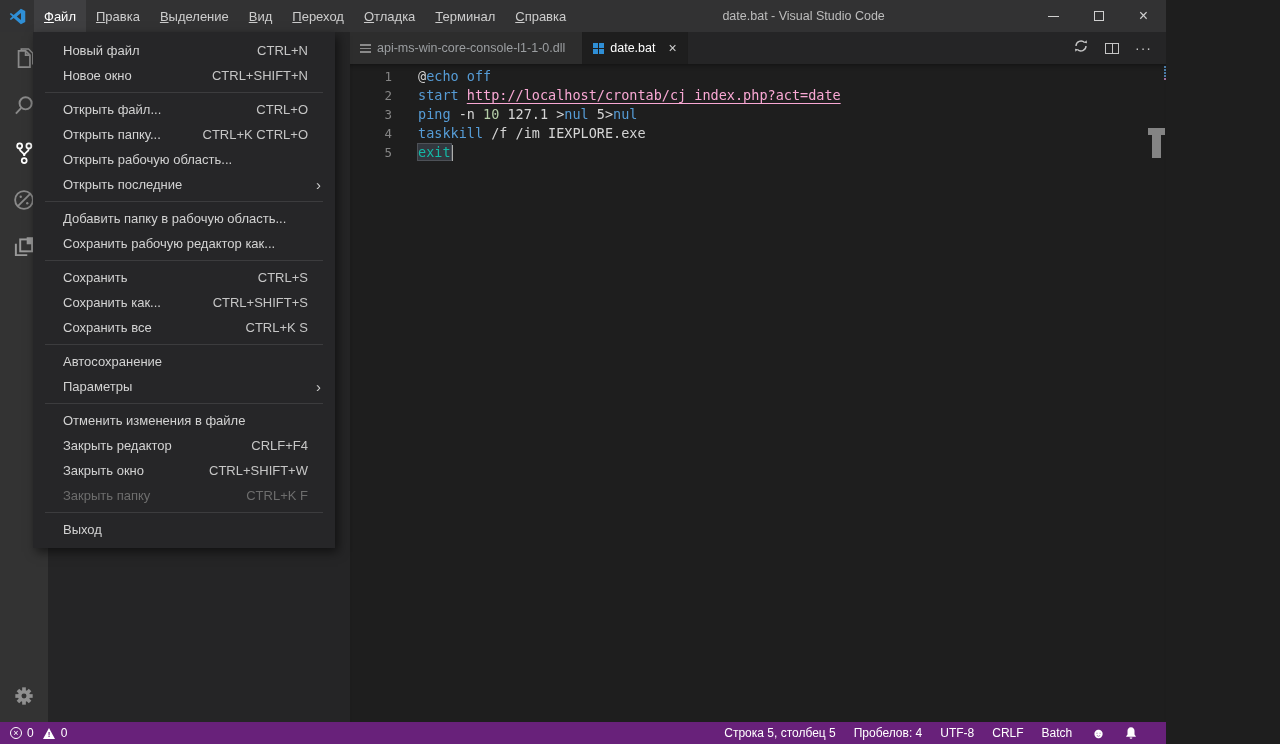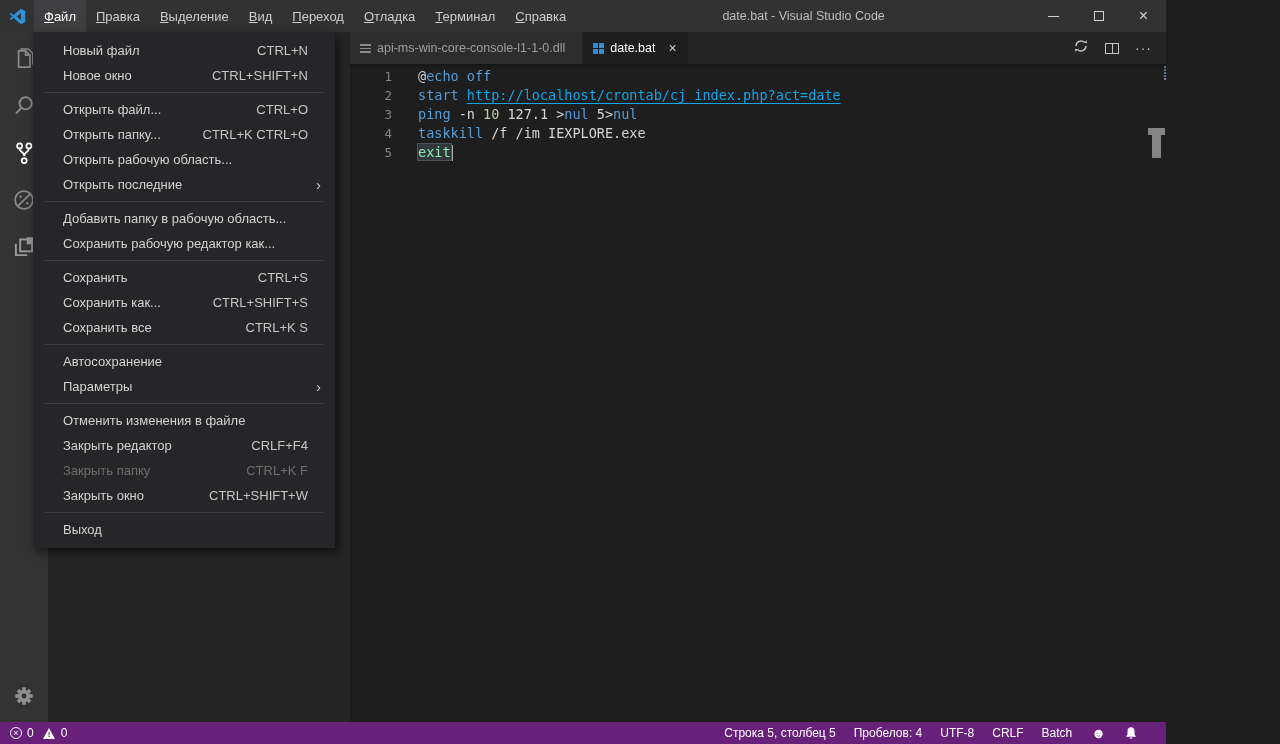--- a/index.html
+++ b/index.html
@@ -55,22 +55,22 @@
   .editor{flex:1;position:relative;padding-top:3px;
           font-family:"DejaVu Sans Mono","Liberation Mono",monospace;font-size:13.5px;line-height:19px;
           box-shadow:inset 0 5px 5px -4px rgba(0,0,0,.45);}
   .code-row{display:flex;height:19px;align-items:center;}
   .ln{width:42px;text-align:right;color:#858585;font-size:12.5px;flex:none;}
   .lc{margin-left:26px;white-space:pre;}
   .tok{white-space:pre;}
   .tok[data-tok="kw"]{color:#569cd6;}
   .tok[data-tok="plain"]{color:#d4d4d4;}
   .tok[data-tok="num"]{color:#b5cea8;}
-  .tok[data-tok="link"]{color:#0ea5e9;text-decoration:underline;text-underline-offset:3px;}
-  .tok[data-tok="ctrl"]{color:#86efac;background:#32373e;box-shadow:0 0 0 1px #4d5157;}
+  .tok[data-tok="link"]{color:#f9a8d4;text-decoration:underline;text-underline-offset:3px;}
+  .tok[data-tok="ctrl"]{color:#14b8a6;background:#32373e;box-shadow:0 0 0 1px #4d5157;}
   .cursor{display:inline-block;width:1.5px;height:16px;background:#aeafad;vertical-align:middle;margin-left:1px;}
 
   
   .minimap{position:absolute;top:2px;left:814px;width:96px;}
   .mm-row{display:flex;gap:1px;height:2px;margin-bottom:1px;}
   .mm-row i{display:block;height:2px;}
   .mm-kw{background:#4a7ba6;}
   .mm-plain{background:#9a9a9a;}
   .mm-num{background:#93a886;}
   .mm-ctrl{background:#a06f9e;}
@@ -385,28 +385,28 @@
       </div>
     <div class="menu-sep"></div>
     <div class="mi">
         <span class="mi-label">Отменить изменения в файле</span>
         <span class="mi-short"></span>
       </div>
     <div class="mi">
         <span class="mi-label">Закрыть редактор</span>
         <span class="mi-short">CRLF+F4</span>
       </div>
+    <div class="mi">
+        <span class="mi-label">Закрыть окно</span>
+        <span class="mi-short">CTRL+SHIFT+W</span>
+      </div>
     <div class="mi disabled">
         <span class="mi-label">Закрыть папку</span>
         <span class="mi-short">CTRL+K F</span>
       </div>
-    <div class="mi">
-        <span class="mi-label">Закрыть окно</span>
-        <span class="mi-short">CTRL+SHIFT+W</span>
-      </div>
     <div class="menu-sep"></div>
     <div class="mi">
         <span class="mi-label">Выход</span>
         <span class="mi-short"></span>
       </div>
   </div>
 
 </div>
 
 </body></html>

